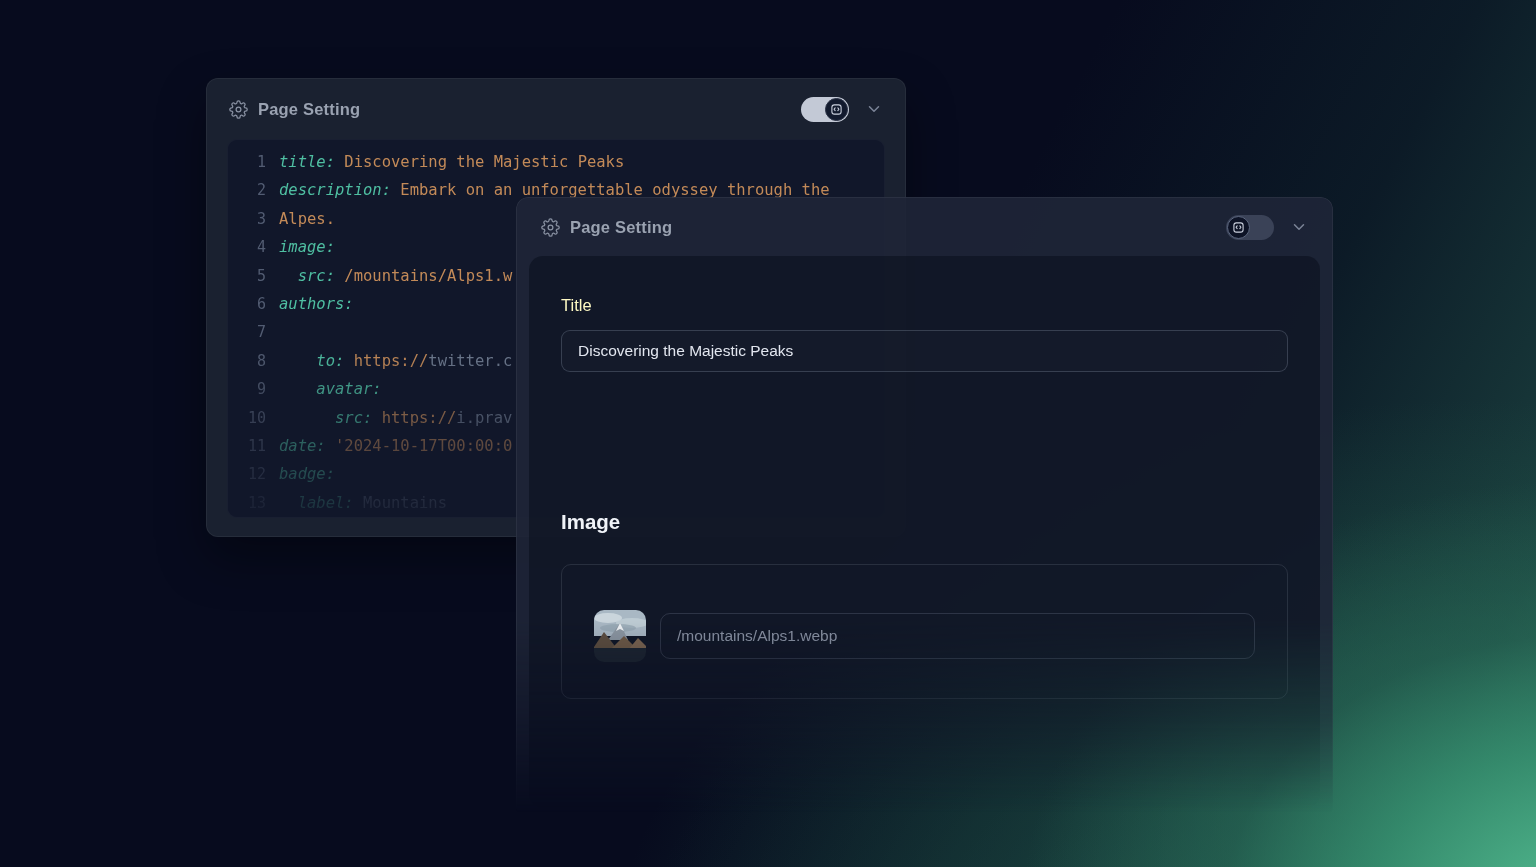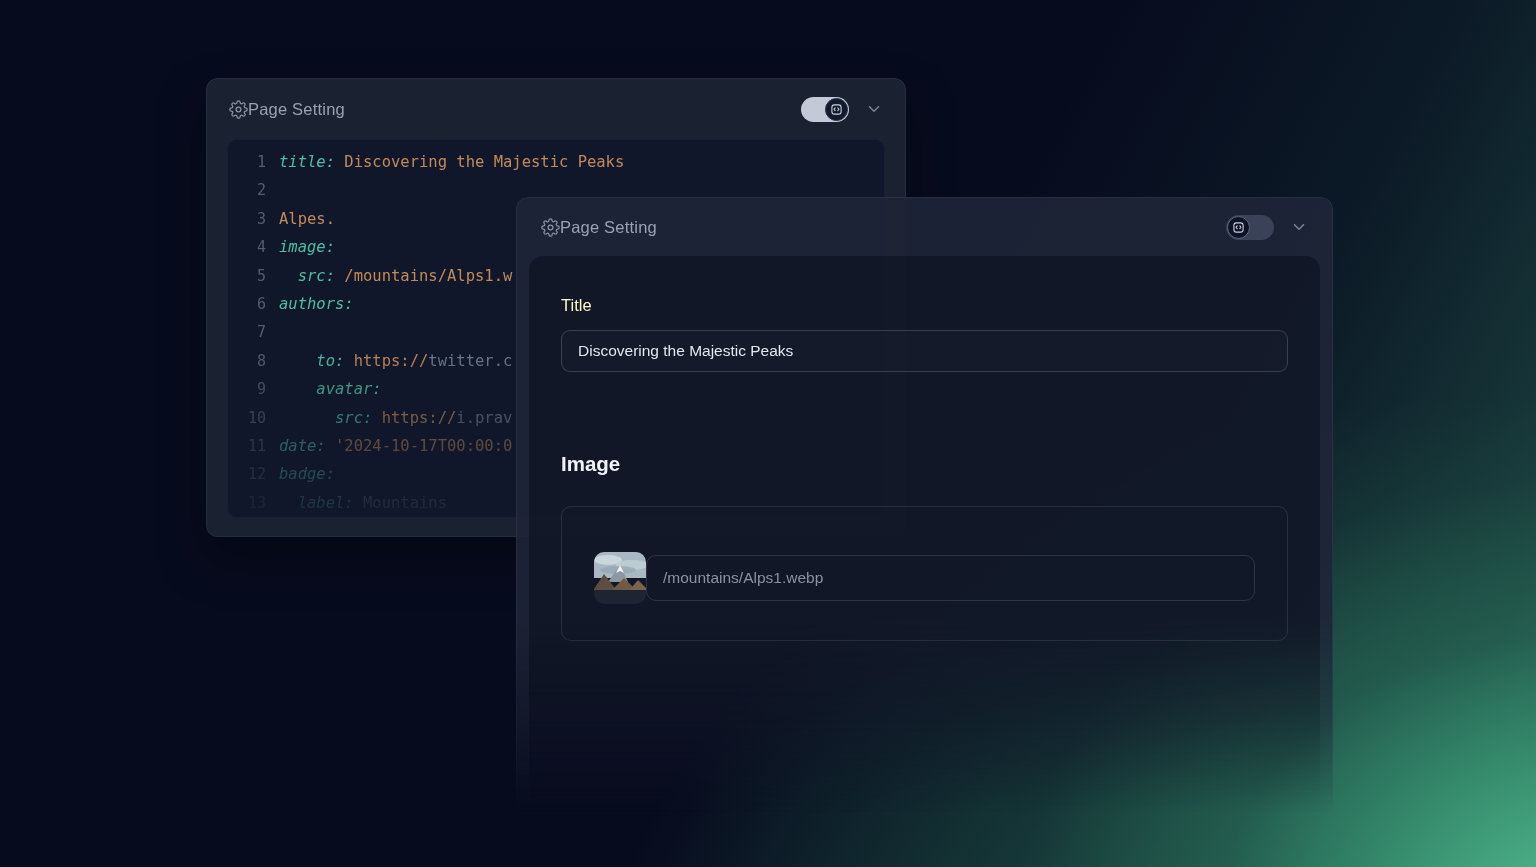--- a/index.html
+++ b/index.html
@@ -36,21 +36,21 @@
   }
 
   .panel-header {
     display:flex; align-items:center;
     height:60px; padding:0 22px;
     color:#99a1b3;
   }
   .front-panel .panel-header { height:58px; padding:0 24px; }
   .gear { width:19px; height:19px; flex:0 0 auto; color:#8b93a4; }
   .panel-title {
-    font-size:16.5px; font-weight:400;
+    margin-left:10px; font-size:16.5px; font-weight:700;
     color:#9aa2b1; letter-spacing:0.2px;
   }
   .header-right { margin-left:auto; display:flex; align-items:center; gap:16px; }
 
   .toggle {
     position:relative; width:48px; height:25px; border-radius:13px;
     border:none; cursor:pointer; padding:0; background:#3a4257;
   }
   .toggle .knob {
     position:absolute; top:1px; width:23px; height:23px; border-radius:50%;
@@ -101,29 +101,29 @@
   .text-input {
     width:100%; height:42px;
     background:rgba(255,255,255,0.015);
     border:1px solid rgba(160,172,194,0.26);
     border-radius:9px;
     color:#e2e6ef; font-size:15.5px; font-family:"Liberation Sans", sans-serif;
     padding:0 16px; outline:none; display:block;
   }
   .field-gap { height:54px; }
   .section-heading {
-    margin-top:26px; font-size:20.5px; font-weight:700; color:#f0f3f8;
+    margin-top:84px; font-size:20.5px; font-weight:700; color:#f0f3f8;
   }
   .image-card {
     margin-top:30px;
     border:1px solid rgba(160,172,194,0.16);
     border-radius:10px;
     padding:30px 32px 36px;
   }
-  .src-row { display:flex; align-items:center; margin-top:15px; }
+  .src-row { display:flex; align-items:center; gap:14px; margin-top:15px; }
   .thumb { width:52px; height:52px; border-radius:10px; overflow:hidden; flex:0 0 auto; }
   .thumb svg { display:block; width:52px; height:52px; }
   .src-input {
     flex:1; height:46px; border-radius:10px;
     background:transparent;
     border:1px solid rgba(160,172,194,0.2);
     color:#8a92a3; font-size:15.5px; font-family:"Liberation Sans", sans-serif;
     padding:0 16px; outline:none;
   }
 </style>
@@ -148,21 +148,21 @@
         </span>
       </button>
       <svg class="chevron" viewBox="0 0 24 24" fill="none" stroke="currentColor" stroke-width="2" stroke-linecap="round" stroke-linejoin="round">
           <polyline points="6 9 12 15 18 9"></polyline>
         </svg>
     </div>
   </div>
   <div class="editor">
     <div id="code-lines">
         <div class="code-line"><span class="ln">1</span><span><span class="seg-key">title:</span><span class="seg-str"> Discovering the Majestic Peaks</span></span></div>
-        <div class="code-line"><span class="ln">2</span></div>
+        <div class="code-line"><span class="ln">2</span><span><span class="seg-key">description:</span><span class="seg-str"> Embark on an unforgettable odyssey through the</span></span></div>
         <div class="code-line"><span class="ln">3</span><span><span class="seg-str">Alpes.</span></span></div>
         <div class="code-line"><span class="ln">4</span><span><span class="seg-key">image:</span></span></div>
         <div class="code-line"><span class="ln">5</span><span><span class="seg-plain">  </span><span class="seg-key">src:</span><span class="seg-str"> /mountains/Alps1.w</span></span></div>
         <div class="code-line"><span class="ln">6</span><span><span class="seg-key">authors:</span></span></div>
         <div class="code-line"><span class="ln">7</span></div>
         <div class="code-line"><span class="ln">8</span><span><span class="seg-plain">    </span><span class="seg-key">to:</span><span class="seg-str"> https://</span><span class="seg-dim">twitter.c</span></span></div>
         <div class="code-line"><span class="ln">9</span><span><span class="seg-plain">    </span><span class="seg-key">avatar:</span></span></div>
         <div class="code-line"><span class="ln">10</span><span><span class="seg-plain">      </span><span class="seg-key">src:</span><span class="seg-str"> https://</span><span class="seg-dim">i.prav</span></span></div>
         <div class="code-line"><span class="ln">11</span><span><span class="seg-key">date:</span><span class="seg-str"> '2024-10-17T00:00:0</span></span></div>
         <div class="code-line"><span class="ln">12</span><span><span class="seg-key">badge:</span></span></div>

